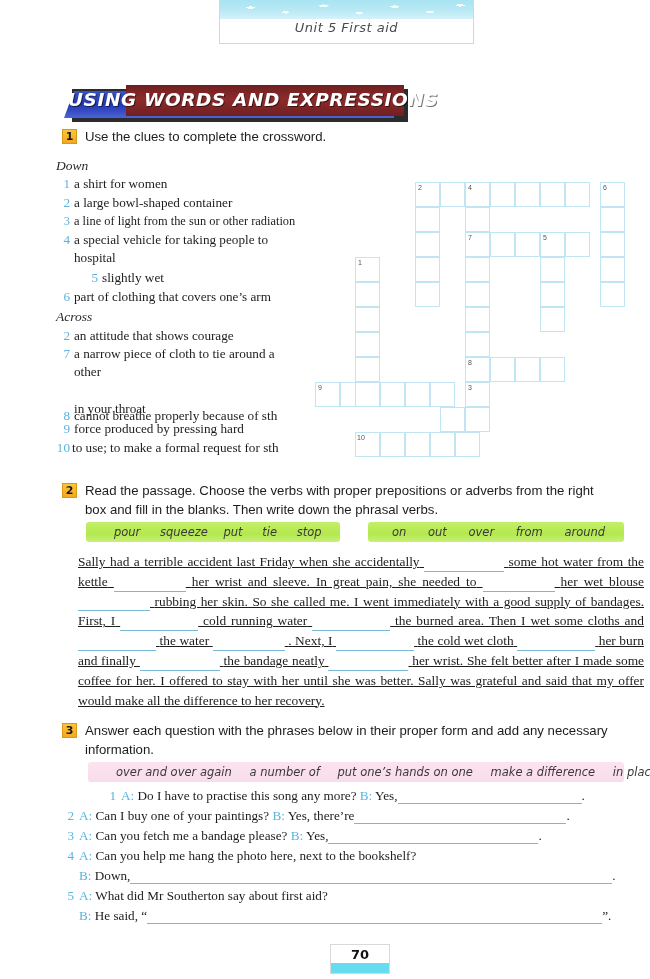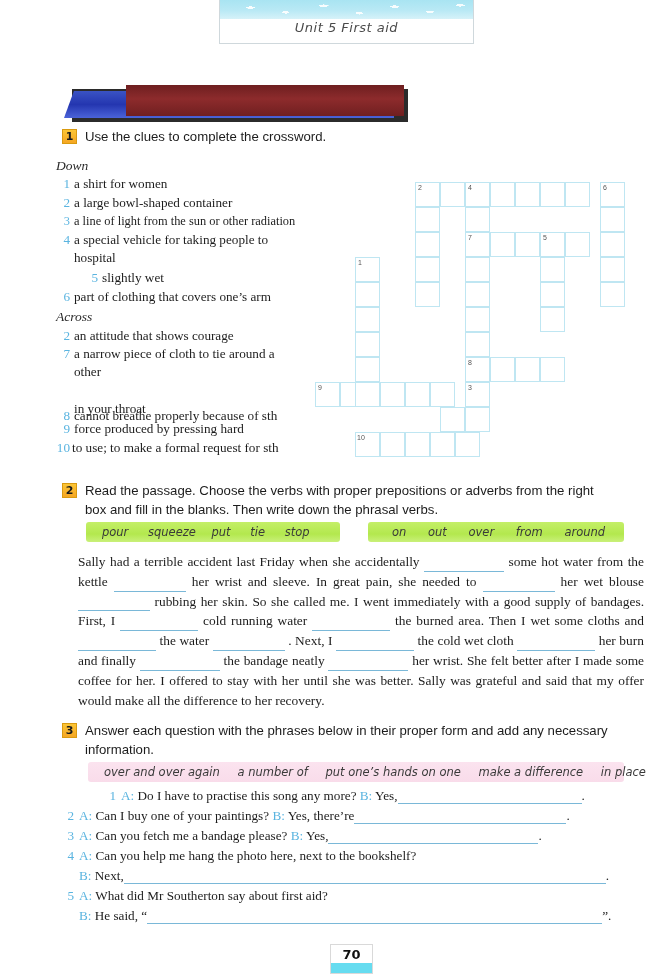--- a/index.html
+++ b/index.html
@@ -208,20 +208,21 @@
   #passage {
     position: absolute;
     left: 78px;
     top: 552px;
     width: 566px;
     font-family: "Liberation Serif", serif;
     font-size: 13.4px;
     line-height: 19.8px;
     color: #1c1c1c;
     text-align: justify;
+    text-decoration: underline;
   }
   #passage .blank {
     display: inline-block;
     border-bottom: 1px solid #7ab8d8;
     vertical-align: bottom;
     height: 13px;
   }
 
   
   .qa-row {
@@ -244,21 +245,21 @@
     border-bottom: 1px solid #7ab8d8;
     height: 12px;
     vertical-align: bottom;
   }
 
   
   #page-footer {
     position: absolute;
     left: 330px;
     top: 944px;
-    width: 43px;
+    width: 60px;
     height: 30px;
     border: 1px solid #d9d9d9;
     box-sizing: border-box;
     background: #ffffff;
   }
   #page-footer-num {
     position: absolute;
     left: 0; top: 0;
     width: 100%;
     height: 19px;
@@ -282,20 +283,21 @@
 
 <div id="unit-header">
   <div id="unit-texture"></div>
   <div id="unit-title">Unit 5 First aid</div>
 </div>
 
 <div id="section-banner">
   <div id="banner-shadow"></div>
   <div id="banner-blue"></div>
   <div id="banner-red"></div>
+  <div id="banner-text">USING WORDS AND EXPRESSIONS</div>
 </div>
 
 <div class="task-num" style="left:62px; top:129px;">1</div>
 <div class="task-text" style="left:85px; top:127px;">Use the clues to complete the crossword.</div>
 
 <div class="clue-head" style="left:56px; top:158px;">Down</div>
 
 <div class="clue-row" style="left:56px; top:175px;"><span class="n">1</span><span>a shirt for women</span></div>
 <div class="clue-row" style="left:56px; top:194px;"><span class="n">2</span><span>a large bowl-shaped container</span></div>
 <div class="clue-row" style="left:56px; top:212px; font-size:12.4px;"><span class="n">3</span><span>a line of light from the sun or other radiation</span></div>
@@ -389,21 +391,21 @@
   <div class="cw-num" style="left:-22px; top:202px;">9</div>
   <div class="cw-num" style="left:128px; top:202px;">3</div>
   <div class="cw-num" style="left:17px;  top:252px;">10</div>
 </div>
 
 <div class="task-num" style="left:62px; top:483px;">2</div>
 <div class="task-text" style="left:85px; top:481px;text-align:right;">Read the passage. Choose the verbs with proper prepositions or adverbs from the right</div>
 <div class="task-text" style="left:85px; top:500px;">box and fill in the blanks. Then write down the phrasal verbs.</div>
 
 <div class="wordbank wb-green" style="left:86px; top:522px; width:254px;">
-  <span style="margin-left:16px;">pour</span>
+  <span style="margin-left:28px;">pour</span>
   <span style="margin-left:16px;">squeeze</span>
   <span style="margin-left:12px;">put</span>
   <span style="margin-left:16px;">tie</span>
   <span style="margin-left:16px;">stop</span>
 </div>
 
 <div class="wordbank wb-green" style="left:368px; top:522px; width:256px;">
   <span style="margin-left:24px;">on</span>
   <span style="margin-left:18px;">out</span>
   <span style="margin-left:18px;">over</span>
@@ -437,41 +439,41 @@
   <span>the bandage neatly</span>
   <span class="blank" style="width:80px;"></span>
   <span>her wrist. She felt better after I made some coffee for her. I offered to stay with her until she was better. Sally was grateful and said that my offer would make all the difference to her recovery.</span>
 </div>
 
 <div class="task-num" style="left:62px; top:723px;">3</div>
 <div class="task-text" style="left:85px; top:721px;">Answer each question with the phrases below in their proper form and add any necessary</div>
 <div class="task-text" style="left:85px; top:740px;">information.</div>
 
 <div class="wordbank wb-pink" style="left:88px; top:762px; width:536px;">
-  <span style="margin-left:16px;">over and over again</span>
+  <span style="margin-left:28px;">over and over again</span>
   <span style="margin-left:14px;">a number of</span>
   <span style="margin-left:14px;">put one’s hands on one</span>
   <span style="margin-left:14px;">make a difference</span>
   <span style="margin-left:14px;">in place</span>
 </div>
 
 <div class="qa-row" style="left:62px; top:788px;margin-left:42px;">
   <span class="qn">1</span><span class="spk">A:</span> <span>Do I have to practise this song any more?</span> <span class="spk">B:</span> <span>Yes,</span><span class="ansline" style="width:184px;"></span>.
 </div>
 <div class="qa-row" style="left:62px; top:808px;">
   <span class="qn">2</span><span class="spk">A:</span> <span>Can I buy one of your paintings?</span> <span class="spk">B:</span> <span>Yes, there’re</span><span class="ansline" style="width:212px;"></span>.
 </div>
 <div class="qa-row" style="left:62px; top:828px;">
   <span class="qn">3</span><span class="spk">A:</span> <span>Can you fetch me a bandage please?</span> <span class="spk">B:</span> <span>Yes,</span><span class="ansline" style="width:210px;"></span>.
 </div>
 <div class="qa-row" style="left:62px; top:848px;">
   <span class="qn">4</span><span class="spk">A:</span> <span>Can you help me hang the photo here, next to the bookshelf?</span>
 </div>
 <div class="qa-row" style="left:79px; top:868px;">
-  <span class="spk">B:</span> <span>Next,</span><span class="ansline" style="width:482px;"></span>.
+  <span class="spk">B:</span> <span>Down,</span><span class="ansline" style="width:482px;"></span>.
 </div>
 <div class="qa-row" style="left:62px; top:888px;">
   <span class="qn">5</span><span class="spk">A:</span> <span>What did Mr Southerton say about first aid?</span>
 </div>
 <div class="qa-row" style="left:79px; top:908px;">
   <span class="spk">B:</span> <span>He said, “</span><span class="ansline" style="width:455px;"></span><span>”</span>.
 </div>
 
 <div id="page-footer">
   <div id="page-footer-num">70</div>

